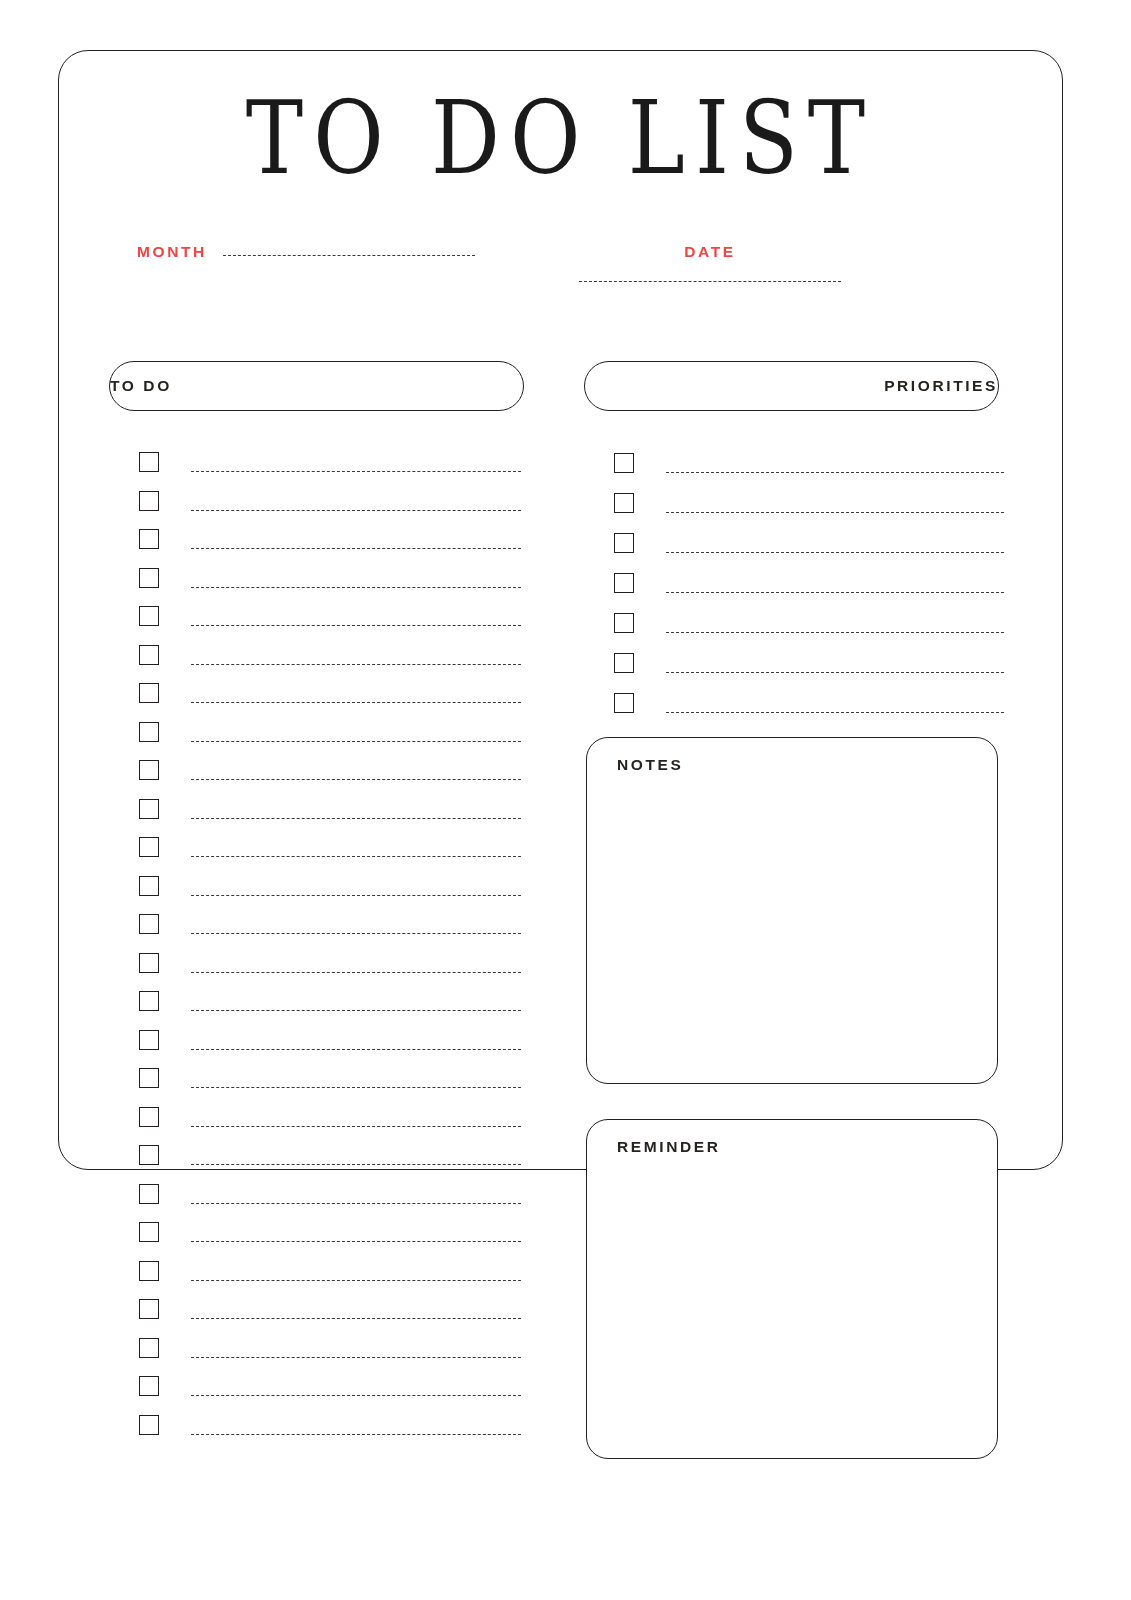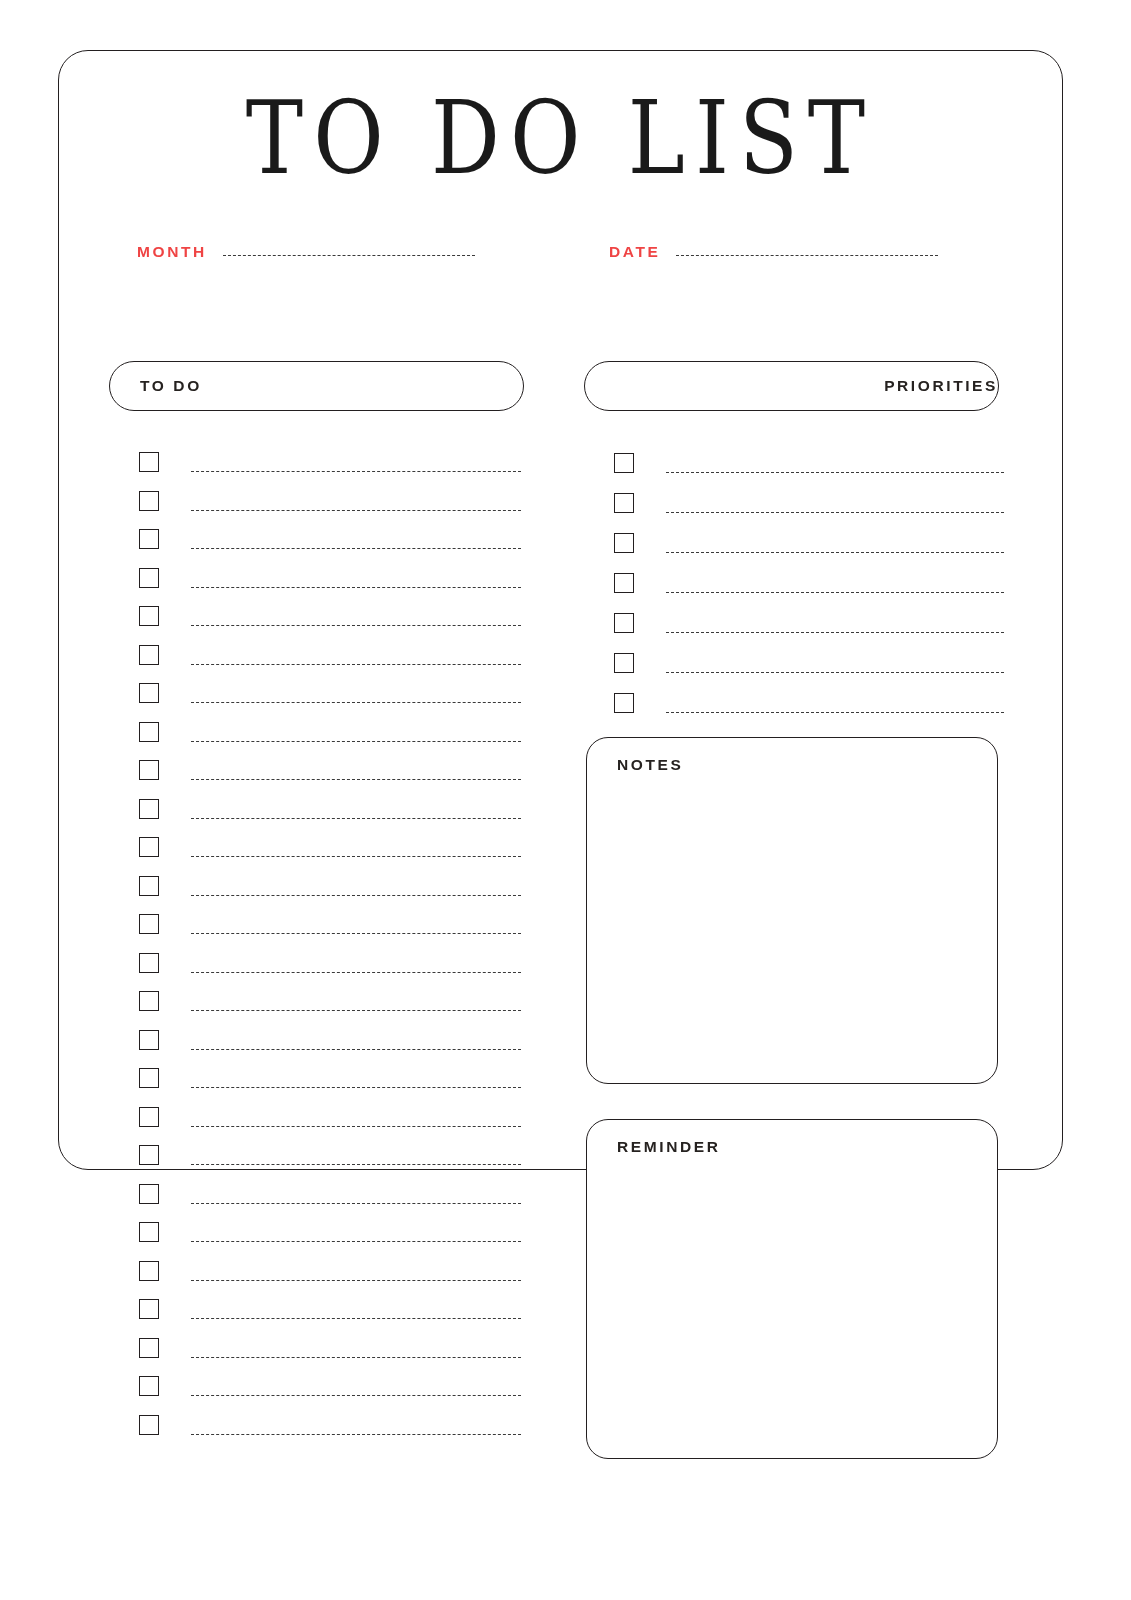--- a/index.html
+++ b/index.html
@@ -52,21 +52,21 @@
     right: 0;
     height: 30px;
   }
   .field {
     position: absolute;
     display: flex;
     align-items: center;
     gap: 16px;
   }
   .field-month { left: 78px; }
-  .field-date { left: 550px; }
+  .field-date { left: 520px; flex-direction: column; }
 
   .field-label {
     font-size: 15.5px;
     font-weight: 700;
     letter-spacing: 2.6px;
     color: #ef4444;
     white-space: nowrap;
   }
   .dotline {
     display: inline-block;
@@ -82,21 +82,20 @@
   .pill {
     position: absolute;
     border: 1.6px solid #231f20;
     border-radius: 26px;
     height: 50px;
     display: flex;
     align-items: center;
     box-sizing: border-box;
   }
   .pill .pill-label {
-    padding-left: 30px;
     font-size: 15.5px;
     font-weight: 700;
     letter-spacing: 2.6px;
     color: #262220;
   }
   .pill-todo {
     left: 50px;
     top: 310px;
     width: 415px;
   }

